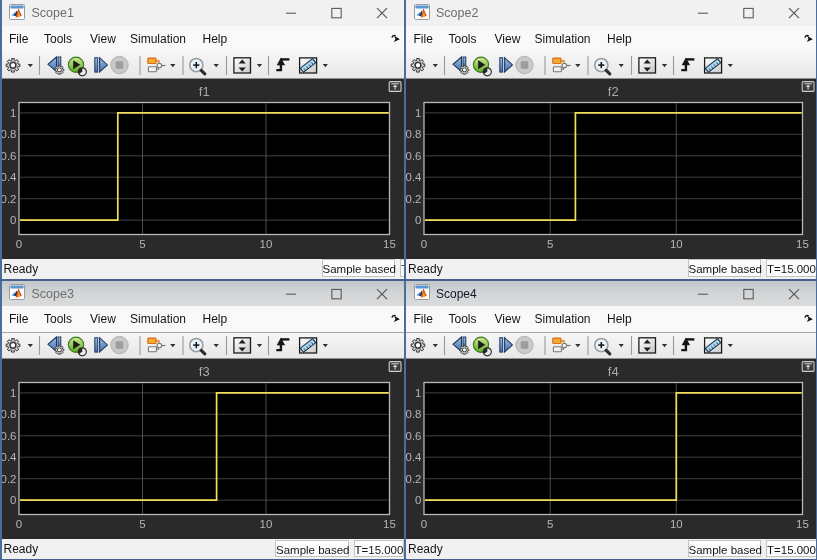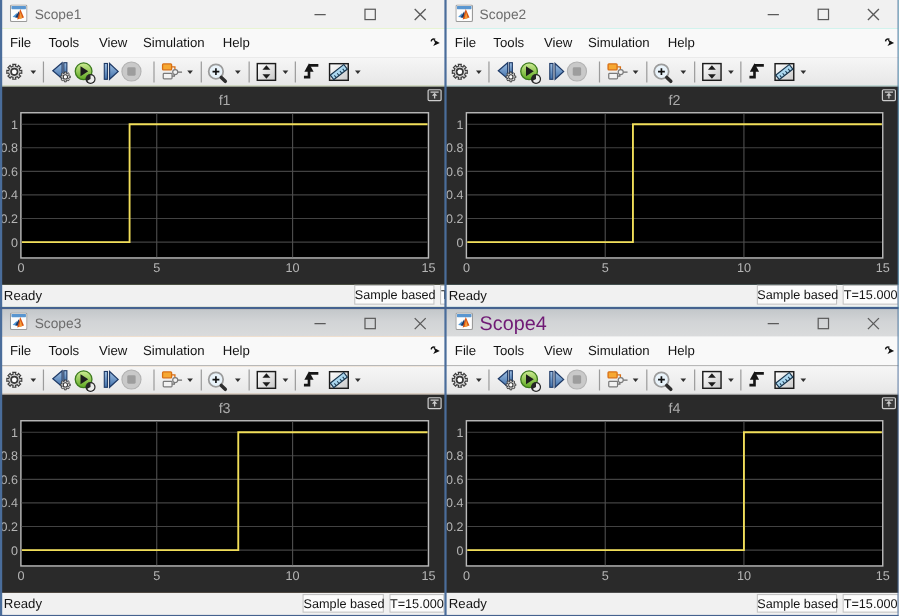--- a/index.html
+++ b/index.html
@@ -1,13 +1,13 @@
 <!DOCTYPE html>
 <html><head><meta charset="utf-8"><style>html,body{margin:0;padding:0}*{box-sizing:border-box}body{width:817px;height:560px;position:relative;overflow:hidden;font-family:"Liberation Sans",sans-serif;background:#f1f1f1;}</style></head><body>
-<div style="position:absolute;left:0px;top:0px;width:451px;height:279px;overflow:hidden;background:#bef264">
+<div style="position:absolute;left:0px;top:0px;width:451px;height:279px;overflow:hidden;background:#7dd3fc">
     <div style="position:absolute;left:0;top:0;width:404.5px;height:25.5px;background:#f1f1f1"></div>
     <svg width="16" height="16" viewBox="0 0 16 16" style="position:absolute;left:9px;top:3.5px">
       <rect x="0.5" y="0.5" width="15" height="15" rx="1.2" fill="#fdfdfd" stroke="#9a9a9a" stroke-width="1"></rect>
       <rect x="1.4" y="1.4" width="13.2" height="3" rx="0.6" fill="#5a96d0"></rect>
       <polygon points="2.4,11.4 6.2,7.8 7.0,11.8" fill="#4d95d6"></polygon>
       <polygon points="4.8,11.8 8.0,6.2 9.4,12.4" fill="#1d3a66"></polygon>
       <polygon points="6.6,13.8 9.4,4.2 12.8,11.8" fill="#d95412"></polygon>
       <polygon points="8.3,13.2 9.7,7.0 11.3,12.6" fill="#f49d3a"></polygon>
     </svg>
     <div style="position:absolute;left:31.5px;top:0;height:25px;line-height:26px;font-size:12.5px;color:#6d6d6d">Scope1</div>
@@ -122,21 +122,21 @@
       <text x="19.0" y="168.5" font-size="11.5" fill="#b5b5b5" text-anchor="middle" font-family="Liberation Sans, sans-serif">0</text>
       <text x="142.5" y="168.5" font-size="11.5" fill="#b5b5b5" text-anchor="middle" font-family="Liberation Sans, sans-serif">5</text>
       <text x="266.0" y="168.5" font-size="11.5" fill="#b5b5b5" text-anchor="middle" font-family="Liberation Sans, sans-serif">10</text>
       <text x="389.5" y="168.5" font-size="11.5" fill="#b5b5b5" text-anchor="middle" font-family="Liberation Sans, sans-serif">15</text>
     </svg>
     <div style="position:absolute;left:0;top:258.5px;width:404.5px;height:20.5px;background:#f1f1f1"></div>
     <div style="position:absolute;left:3.5px;top:258.5px;height:20px;line-height:20px;font-size:12px;color:#141414">Ready</div>
     <div style="position:absolute;right:56px;top:259px;width:73.5px;height:17.5px;background:#fcfcfc;border:1px solid #c3c3c3;font-size:11.5px;color:#141414;text-align:center;line-height:18px;white-space:nowrap">Sample based</div>
     <div style="position:absolute;right:0.5px;top:259px;width:50.5px;height:17.5px;background:#fcfcfc;border:1px solid #c3c3c3;font-size:11.5px;color:#141414;text-align:center;line-height:18px;white-space:nowrap">T=15.000</div>
   </div>
-<div style="position:absolute;left:404.5px;top:0px;width:412.5px;height:333px;overflow:hidden;background:#5eead4">
+<div style="position:absolute;left:404.5px;top:0px;width:412.5px;height:333px;overflow:hidden;background:#bef264">
     <div style="position:absolute;left:0;top:0;width:412.5px;height:25.5px;background:#f1f1f1"></div>
     <svg width="16" height="16" viewBox="0 0 16 16" style="position:absolute;left:9px;top:3.5px">
       <rect x="0.5" y="0.5" width="15" height="15" rx="1.2" fill="#fdfdfd" stroke="#9a9a9a" stroke-width="1"></rect>
       <rect x="1.4" y="1.4" width="13.2" height="3" rx="0.6" fill="#5a96d0"></rect>
       <polygon points="2.4,11.4 6.2,7.8 7.0,11.8" fill="#4d95d6"></polygon>
       <polygon points="4.8,11.8 8.0,6.2 9.4,12.4" fill="#1d3a66"></polygon>
       <polygon points="6.6,13.8 9.4,4.2 12.8,11.8" fill="#d95412"></polygon>
       <polygon points="8.3,13.2 9.7,7.0 11.3,12.6" fill="#f49d3a"></polygon>
     </svg>
     <div style="position:absolute;left:31.5px;top:0;height:25px;line-height:26px;font-size:12.5px;color:#6d6d6d">Scope2</div>
@@ -390,21 +390,21 @@
 <div style="position:absolute;left:404.5px;top:280.9px;width:412.5px;height:279.1px;overflow:hidden;background:#f1f1f1">
     <div style="position:absolute;left:0;top:0;width:412.5px;height:25.5px;background:linear-gradient(180deg,#c3c7ca 0%,#d2d4d6 45%,#dadbdc 100%)"></div>
     <svg width="16" height="16" viewBox="0 0 16 16" style="position:absolute;left:9px;top:3.5px">
       <rect x="0.5" y="0.5" width="15" height="15" rx="1.2" fill="#fdfdfd" stroke="#9a9a9a" stroke-width="1"></rect>
       <rect x="1.4" y="1.4" width="13.2" height="3" rx="0.6" fill="#5a96d0"></rect>
       <polygon points="2.4,11.4 6.2,7.8 7.0,11.8" fill="#4d95d6"></polygon>
       <polygon points="4.8,11.8 8.0,6.2 9.4,12.4" fill="#1d3a66"></polygon>
       <polygon points="6.6,13.8 9.4,4.2 12.8,11.8" fill="#d95412"></polygon>
       <polygon points="8.3,13.2 9.7,7.0 11.3,12.6" fill="#f49d3a"></polygon>
     </svg>
-    <div style="position:absolute;left:31.5px;top:0;height:25px;line-height:26px;font-size:18px;color:#701a75">Scope4</div>
+    <div style="position:absolute;left:31.5px;top:0;height:25px;line-height:26px;font-size:12px;color:#0f172a">Scope4</div>
     <svg width="140" height="25" viewBox="0 0 140 25" style="position:absolute;left:272.5px;top:0">
       <line x1="20.9" y1="13.2" x2="31.1" y2="13.2" stroke="#5a5a5a" stroke-width="1.1"></line>
       <rect x="66.8" y="8.4" width="9.4" height="9.4" fill="none" stroke="#5a5a5a" stroke-width="1.1"></rect>
       <g stroke="#5a5a5a" stroke-width="1.2">
         <line x1="112" y1="8.2" x2="122" y2="18.2"></line>
         <line x1="122" y1="8.2" x2="112" y2="18.2"></line>
       </g>
     </svg>
     <div style="position:absolute;left:0;top:25.5px;width:412.5px;height:27px;background:#f9f9f9;border-bottom:1.2px solid #a8a8a8;box-sizing:border-box"></div>
     <div style="position:absolute;left:9px;top:25.5px;height:25px;line-height:26px;font-size:12px;color:#141414">File</div>

